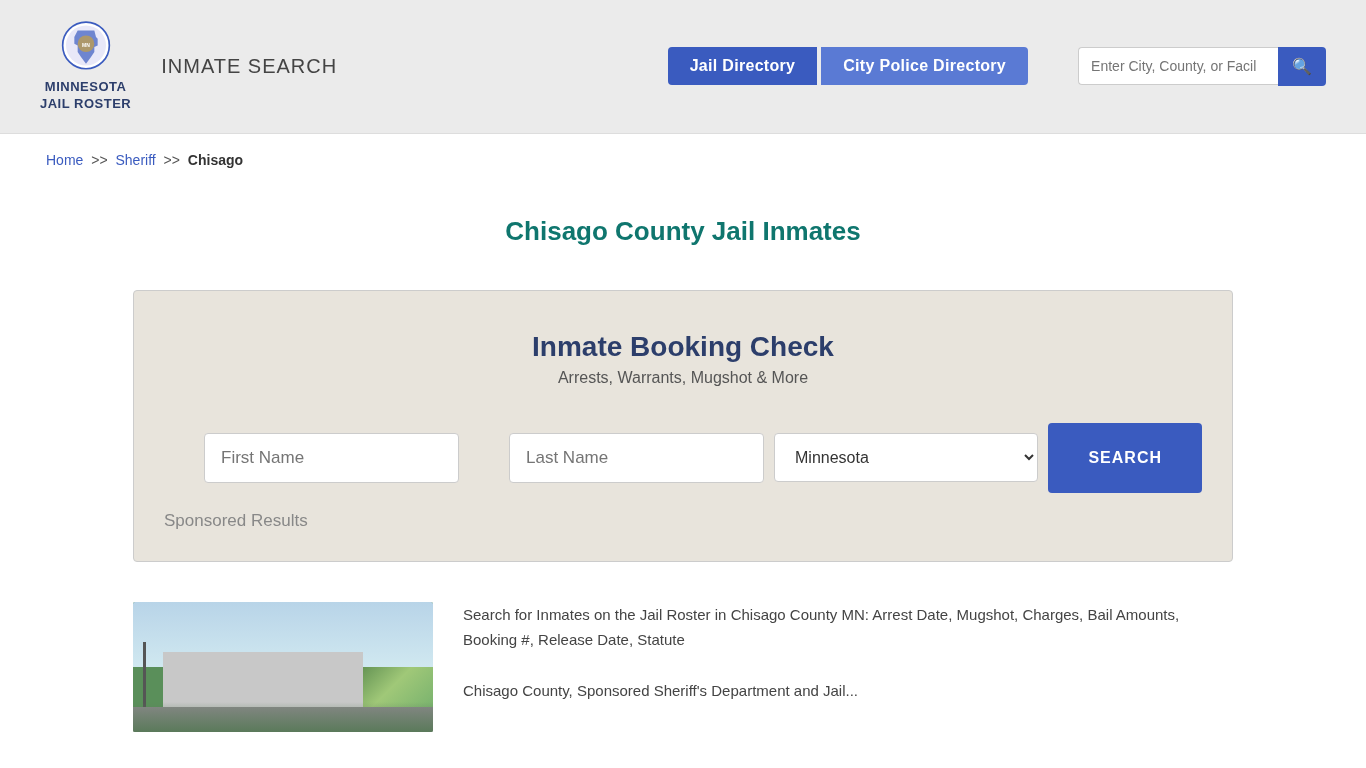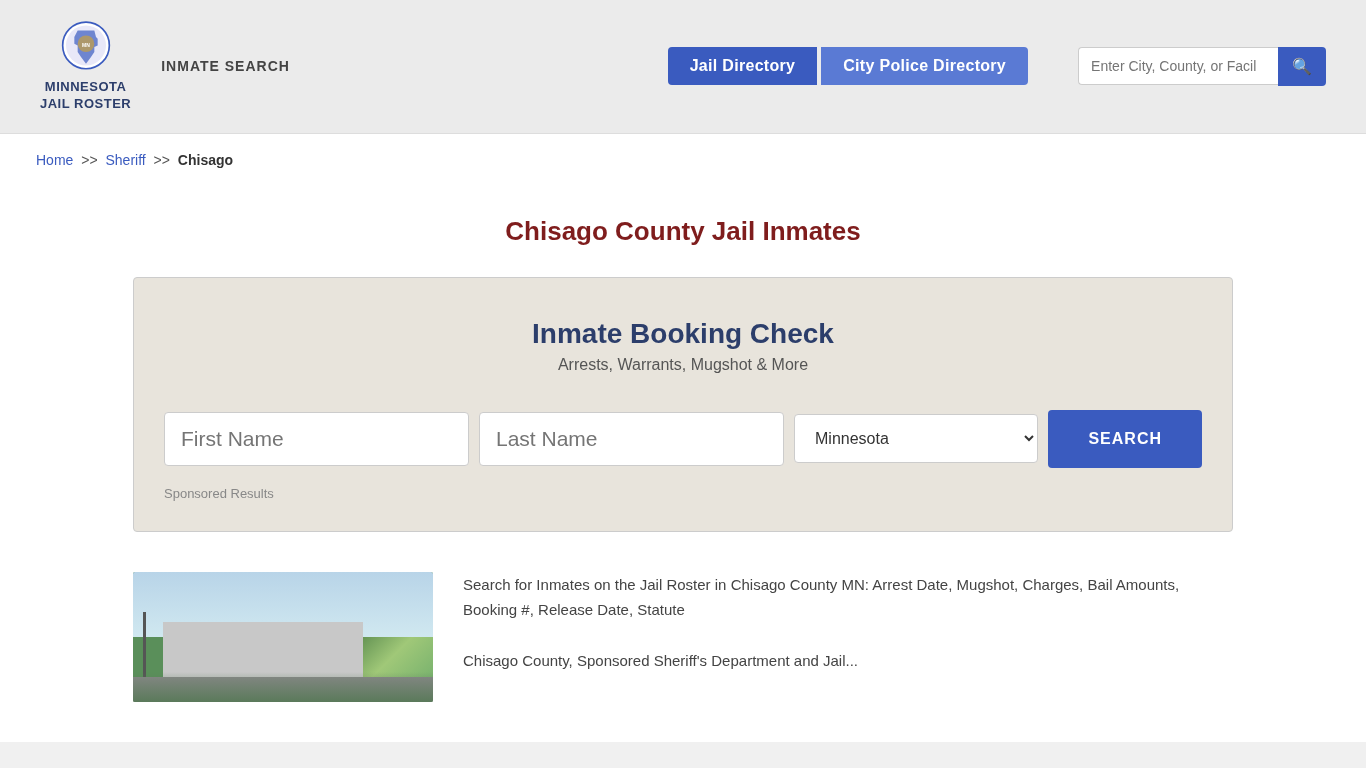--- a/index.html
+++ b/index.html
@@ -23,22 +23,22 @@
       font-size: 13px;
       font-weight: bold;
       color: #2c3e6b;
       text-align: center;
       text-transform: uppercase;
       line-height: 1.3;
       margin-top: 4px;
       letter-spacing: 0.5px;
     }
     .inmate-search-link {
-      font-size: 14px;
-      font-weight: bold;
+      font-size: 20px;
+      font-weight: normal;
       color: #444;
       text-decoration: none;
       letter-spacing: 1px;
       text-transform: uppercase;
     }
     .nav-buttons {
       display: flex;
       gap: 4px;
       margin-left: auto;
     }
@@ -79,21 +79,21 @@
       background: #3a5bbf;
       border: none;
       border-radius: 0 4px 4px 0;
       cursor: pointer;
       color: #fff;
       font-size: 16px;
     }
 
     
     .breadcrumb {
-      padding: 18px 36px;
+      padding: 18px 46px;
       font-size: 14px;
       background: #fff;
     }
     .breadcrumb a {
       color: #3a5bbf;
       text-decoration: none;
     }
     .breadcrumb span {
       color: #555;
       margin: 0 4px;
@@ -103,22 +103,22 @@
     
     .main {
       background: #fff;
       padding: 10px 40px 40px 40px;
     }
 
     .page-title {
       text-align: center;
       font-size: 26px;
       font-weight: bold;
-      margin: 20px 0 30px 0;
-      color: #7f1d1d;
+      margin: 20px 0 43px 0;
+      color: #0f766e;
     }
 
     
     .record-check-box {
       background: #e8e4dc;
       border: 1px solid #ccc;
       border-radius: 4px;
       padding: 40px 30px 30px 30px;
       margin: 0 auto 40px auto;
       max-width: 1100px;
@@ -139,48 +139,49 @@
     .search-form {
       display: flex;
       gap: 10px;
       align-items: center;
     }
     .search-form input[type="text"] {
       flex: 1;
       padding: 14px 16px;
       border: 1px solid #ccc;
       border-radius: 4px;
-      font-size: 21px;
+      font-size: 17px;
       color: #999;
       background: #fff;
+      margin-left: 40px;
     }
     .search-form select {
       flex: 1.2;
       padding: 14px 16px;
       border: 1px solid #ccc;
       border-radius: 4px;
       font-size: 16px;
       color: #333;
       background: #fff;
     }
     .search-form .search-btn {
-      padding: 20px 40px;
+      padding: 26px 40px;
       background: #3a5bbf;
       color: #fff;
       border: none;
       border-radius: 4px;
       font-size: 16px;
       font-weight: bold;
       letter-spacing: 1px;
       cursor: pointer;
       text-transform: uppercase;
     }
     .sponsored-results {
       margin-top: 18px;
-      font-size: 13px;
+      font-size: 17px;
       color: #888;
     }
 
     
     .bottom-section {
       display: flex;
       gap: 30px;
       margin-top: 10px;
       max-width: 1100px;
       margin-left: auto;

